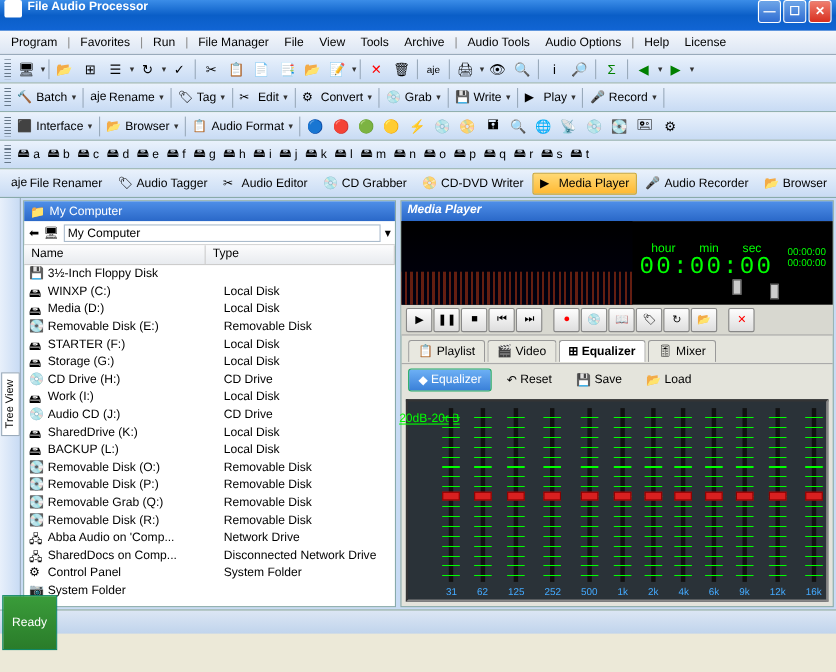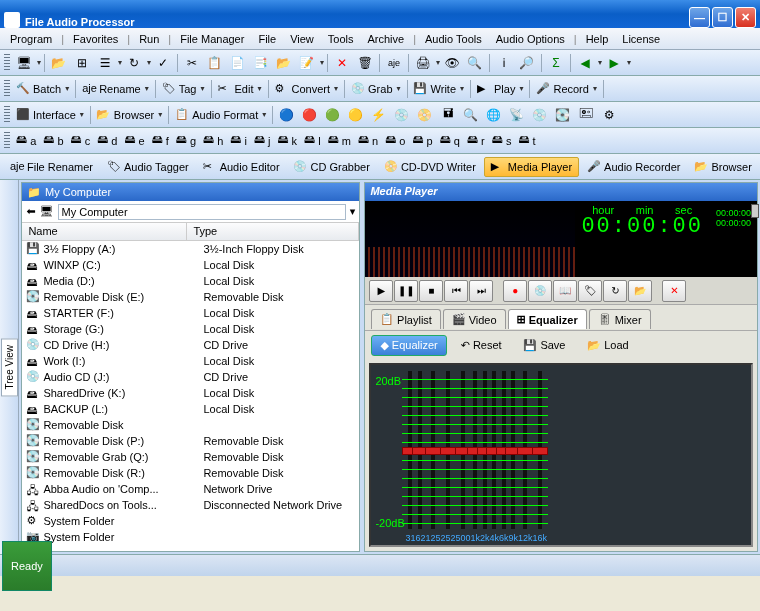--- a/index.html
+++ b/index.html
@@ -1,18 +1,18 @@
 <!DOCTYPE html>
 <html><head>
 <meta charset="utf-8">
 <style>
 * { box-sizing: border-box; margin: 0; padding: 0; font-family: Tahoma, sans-serif; font-size: 11px; }
 body { background: #ece9d8; width: 760px; height: 611px; overflow: hidden; }
 
-.titlebar { height: 28px; background: linear-gradient(to bottom, #3b8de8, #0a5ec7, #1165d5); display: flex; align-items: flex-end; padding: 0 4px; color: white; font-weight: bold; font-size: 13px; }
+.titlebar { height: 28px; background: linear-gradient(to bottom, #3b8de8, #0a5ec7, #1165d5); display: flex; align-items: flex-start; padding: 0 4px; color: white; font-weight: bold; font-size: 13px; }
 .titlebar-icon { width: 16px; height: 16px; background: #fff; margin-right: 5px; border-radius: 2px; }
 .titlebar-controls { margin-left: auto; display: flex; gap: 2px; }
 .titlebar-btn { width: 21px; height: 21px; border: 1px solid #fff; border-radius: 3px; display: flex; align-items: center; justify-content: center; font-weight: bold; color: white; cursor: pointer; }
 .titlebar-btn.min { background: linear-gradient(#6fa6e8,#2f6dd2); }
 .titlebar-btn.max { background: linear-gradient(#6fa6e8,#2f6dd2); }
 .titlebar-btn.close { background: linear-gradient(#f08070,#d83020); }
 
 .menubar { height: 22px; background: linear-gradient(#f5f7fb,#dce6f4); border-bottom: 1px solid #9ab; display: flex; align-items: center; padding: 0 4px; gap: 2px; }
 .menubar span { padding: 2px 6px; cursor: pointer; }
 .menubar .sep { color: #888; padding: 0 1px; }
@@ -43,42 +43,42 @@
 .fp-row { display: flex; padding: 1px 4px; align-items: center; cursor: pointer; white-space: nowrap; }
 .fp-icon { width: 14px; height: 14px; margin-right: 3px; display: inline-block; flex-shrink:0; }
 .fp-name { width: 160px; overflow: hidden; text-overflow: ellipsis; }
 .fp-type { flex: 1; overflow: hidden; }
 
 .player-panel { flex: 1; margin: 2px; border: 1px solid #8aa; background: #e4e4dc; display: flex; flex-direction: column; }
 .pp-header { height: 18px; background: linear-gradient(#4f8fe8,#2a68c8); color: white; padding: 2px 5px; font-weight: bold; font-style: italic; }
 .pp-display { height: 76px; background: #000; margin: 0; position: relative; display: flex; }
 .pp-vis { width: 210px; height: 100%; background: linear-gradient(to top, #001, #000); position:relative; }
 .pp-vis::after { content:''; position:absolute; bottom:0; left:0; right:0; height:30px; background: repeating-linear-gradient(to right, transparent 0, transparent 3px, rgba(200,60,20,0.5) 3px, rgba(200,60,20,0.5) 5px); }
-.pp-time { flex: 1; display: flex; flex-direction: row; padding: 3px 6px; }
+.pp-time { flex: 1; display: flex; flex-direction: column; padding: 19px 6px; }
 .pp-time-labels { display: flex; justify-content: space-around; color: #0f0; font-size: 9px; }
 .pp-time-main { color: #0f0; font-family: 'Courier New', monospace; font-size: 22px; letter-spacing: 2px; text-align: center; line-height:1; }
 .pp-time-side { color: #0f0; font-size: 9px; text-align:right; }
 .pp-slider { height: 10px; background: #222; margin: 2px 0; position: relative; }
 .pp-slider-fill { background: #2a8dd8; height: 100%; width: 50%; }
 .pp-thumb { position: absolute; top: -2px; left: 50%; width: 8px; height: 14px; background: #ccc; border: 1px solid #555; }
 
 .pp-controls { height: 28px; background: #d8d8d0; display: flex; align-items: center; padding: 0 4px; gap: 1px; border-bottom: 1px solid #aaa; }
 .pc-btn { width: 24px; height: 22px; background: linear-gradient(#fdfdfd,#dedede); border: 1px solid #888; border-radius: 2px; display: flex; align-items: center; justify-content: center; cursor: pointer; font-size: 10px; }
 
 .pp-tabs { height: 26px; display: flex; align-items: center; padding: 3px 6px 0; gap: 2px; border-bottom: 1px solid #aaa; }
 .pp-tab { padding: 3px 8px; background: #e8e8e0; border: 1px solid #999; border-bottom: none; cursor: pointer; display: flex; align-items:center; gap:3px; border-radius: 3px 3px 0 0; }
 .pp-tab.active { background: #fff; font-weight: bold; }
 
 .pp-eq-bar { height: 28px; display: flex; align-items: center; padding: 0 6px; gap: 6px; }
 .eq-btn { padding: 3px 8px; cursor: pointer; display: flex; align-items: center; gap: 3px; border-radius: 3px; }
 .eq-btn.primary { background: linear-gradient(#6db0f5,#3a80d8); color: white; border: 1px solid #2a6; }
 
 .pp-eq { flex: 1; background: #2a3238; margin: 4px; border: 2px inset #888; display: flex; padding: 6px 4px 2px; position: relative; }
-.eq-labels { width: 30px; display: flex; flex-direction: column; justify-content: space-between; color: #0f0; font-size: 9px; padding: 4px 0 14px; }
-.eq-sliders { flex: 1; display: flex; justify-content: flex-start; }
+.eq-labels { width: 30px; display: flex; flex-direction: row; justify-content: center; color: #0f0; font-size: 9px; padding: 4px 0 14px; text-decoration: underline; }
+.eq-sliders { flex: 1; display: flex; justify-content: space-between; }
 .eq-band { display: flex; flex-direction: column; align-items: center; }
 .eq-track { width: 4px; flex: 1; background: #111; position: relative; margin-bottom: 2px; }
 .eq-track::before, .eq-track::after { content:''; position:absolute; left:-6px; right:-6px; top:0; bottom:0; background: repeating-linear-gradient(to bottom, transparent 0, transparent 8px, #0f0 8px, #0f0 9px); }
 .eq-track::after { left:6px; right:-10px; display:none; }
 .eq-thumb { position: absolute; top: 48%; left: -6px; width: 16px; height: 8px; background: #d82020; border: 1px solid #800; cursor: pointer; }
 .eq-freq { color: #4af; font-size: 9px; margin-top: 2px; }
 
 .statusbar { height: 22px; background: linear-gradient(#dce6f4,#c0d4ec); border-top: 1px solid #8aa; display: flex; align-items: center; padding: 0 2px; }
 .status-cell { padding: 18px 8px; background: linear-gradient(#3a9c3a,#2a7c2a); color: white; border: 1px solid #186; }
 
@@ -257,21 +257,20 @@
       <input value="My Computer" style="">
       <span>▾</span>
     </div>
     <div class="fp-cols">
       <div class="fp-col" style="width:165px">Name</div>
       <div class="fp-col" style="flex:1">Type</div>
     </div>
     <div class="fp-list" id="filelist">
         <div class="fp-row">
           <span class="fp-icon">💾</span>
-          <span class="fp-name">3½ Floppy (A:)</span>
           <span class="fp-type">3½-Inch Floppy Disk</span>
         </div>
         <div class="fp-row">
           <span class="fp-icon">🖴</span>
           <span class="fp-name">WINXP (C:)</span>
           <span class="fp-type">Local Disk</span>
         </div>
         <div class="fp-row">
           <span class="fp-icon">🖴</span>
           <span class="fp-name">Media (D:)</span>
@@ -312,20 +311,21 @@
           <span class="fp-name">SharedDrive (K:)</span>
           <span class="fp-type">Local Disk</span>
         </div>
         <div class="fp-row">
           <span class="fp-icon">🖴</span>
           <span class="fp-name">BACKUP (L:)</span>
           <span class="fp-type">Local Disk</span>
         </div>
         <div class="fp-row">
           <span class="fp-icon">💽</span>
+          <span class="fp-name">Removable Disk (O:)</span>
           <span class="fp-type">Removable Disk</span>
         </div>
         <div class="fp-row">
           <span class="fp-icon">💽</span>
           <span class="fp-name">Removable Disk (P:)</span>
           <span class="fp-type">Removable Disk</span>
         </div>
         <div class="fp-row">
           <span class="fp-icon">💽</span>
           <span class="fp-name">Removable Grab (Q:)</span>
@@ -336,25 +336,26 @@
           <span class="fp-name">Removable Disk (R:)</span>
           <span class="fp-type">Removable Disk</span>
         </div>
         <div class="fp-row">
           <span class="fp-icon">🖧</span>
           <span class="fp-name">Abba Audio on 'Comp...</span>
           <span class="fp-type">Network Drive</span>
         </div>
         <div class="fp-row">
           <span class="fp-icon">🖧</span>
-          <span class="fp-name">SharedDocs on Tools...</span>
+          <span class="fp-name">SharedDocs on Comp...</span>
           <span class="fp-type">Disconnected Network Drive</span>
         </div>
         <div class="fp-row">
           <span class="fp-icon">⚙</span>
+          <span class="fp-name">Control Panel</span>
           <span class="fp-type">System Folder</span>
         </div>
         <div class="fp-row">
           <span class="fp-icon">📷</span>
           <span class="fp-type">System Folder</span>
         </div>
       </div>
   </div>
 
   <div class="player-panel">

